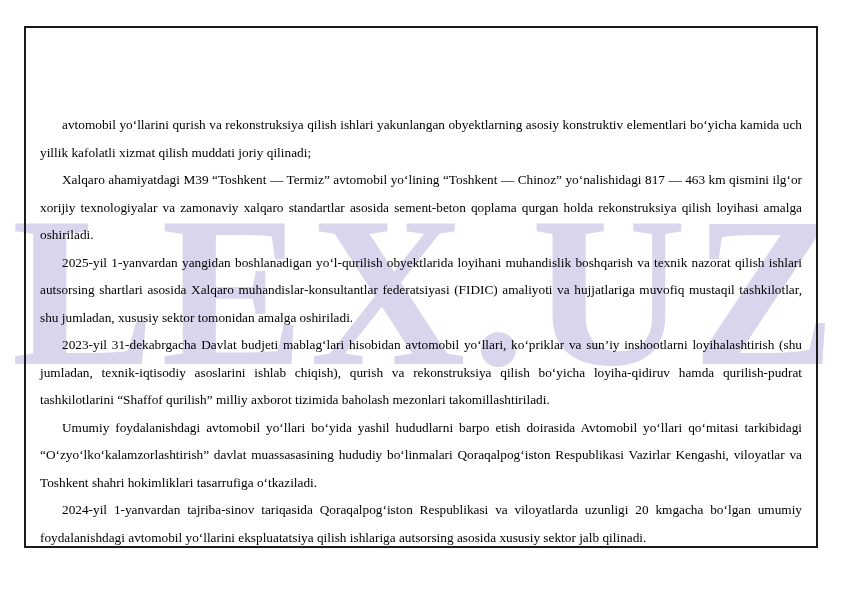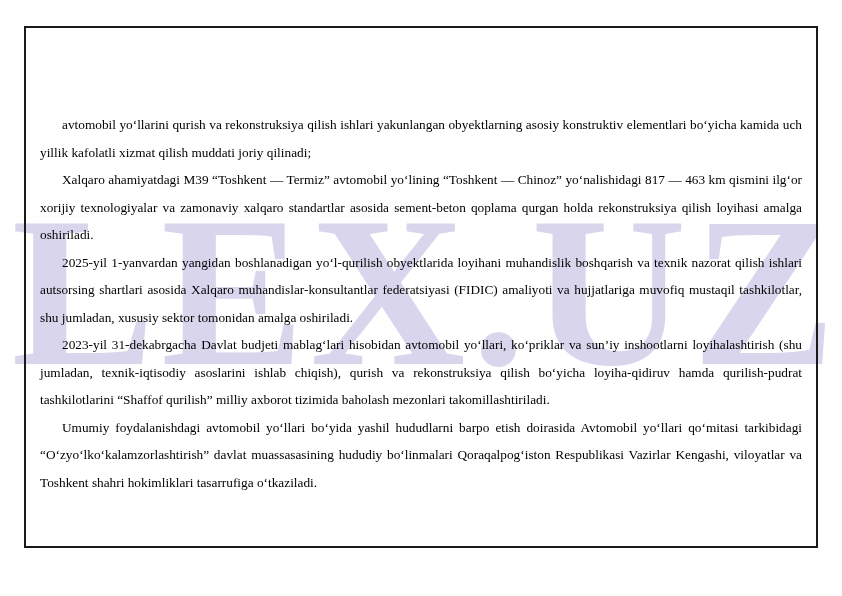--- a/index.html
+++ b/index.html
@@ -80,15 +80,16 @@
   </div>
 
   <div class="page-border"></div>
 
   <div class="content">
     <p>avtomobil yo‘llarini qurish va rekonstruksiya qilish ishlari yakunlangan obyektlarning asosiy konstruktiv elementlari bo‘yicha kamida uch yillik kafolatli xizmat qilish muddati joriy qilinadi;</p>
     <p>Xalqaro ahamiyatdagi M39 “Toshkent — Termiz” avtomobil yo‘lining “Toshkent — Chinoz” yo‘nalishidagi 817 — 463 km qismini ilg‘or xorijiy texnologiyalar va zamonaviy xalqaro standartlar asosida sement-beton qoplama qurgan holda rekonstruksiya qilish loyihasi amalga oshiriladi.</p>
     <p>2025-yil 1-yanvardan yangidan boshlanadigan yo‘l-qurilish obyektlarida loyihani muhandislik boshqarish va texnik nazorat qilish ishlari autsorsing shartlari asosida Xalqaro muhandislar-konsultantlar federatsiyasi (FIDIC) amaliyoti va hujjatlariga muvofiq mustaqil tashkilotlar, shu jumladan, xususiy sektor tomonidan amalga oshiriladi.</p>
     <p>2023-yil 31-dekabrgacha Davlat budjeti mablag‘lari hisobidan avtomobil yo‘llari, ko‘priklar va sun’iy inshootlarni loyihalashtirish (shu jumladan, texnik-iqtisodiy asoslarini ishlab chiqish), qurish va rekonstruksiya qilish bo‘yicha loyiha-qidiruv hamda qurilish-pudrat tashkilotlarini “Shaffof qurilish” milliy axborot tizimida baholash mezonlari takomillashtiriladi.</p>
     <p>Umumiy foydalanishdagi avtomobil yo‘llari bo‘yida yashil hududlarni barpo etish doirasida Avtomobil yo‘llari qo‘mitasi tarkibidagi “O‘zyo‘lko‘kalamzorlashtirish” davlat muassasasining hududiy bo‘linmalari Qoraqalpog‘iston Respublikasi Vazirlar Kengashi, viloyatlar va Toshkent shahri hokimliklari tasarrufiga o‘tkaziladi.</p>
+    <p>2024-yil 1-yanvardan tajriba-sinov tariqasida Qoraqalpog‘iston Respublikasi va viloyatlarda uzunligi 20 kmgacha bo‘lgan umumiy foydalanishdagi avtomobil yo‘llarini ekspluatatsiya qilish ishlariga autsorsing asosida xususiy sektor jalb qilinadi.</p>
   </div>
 
 </div>
 
 </body></html>

